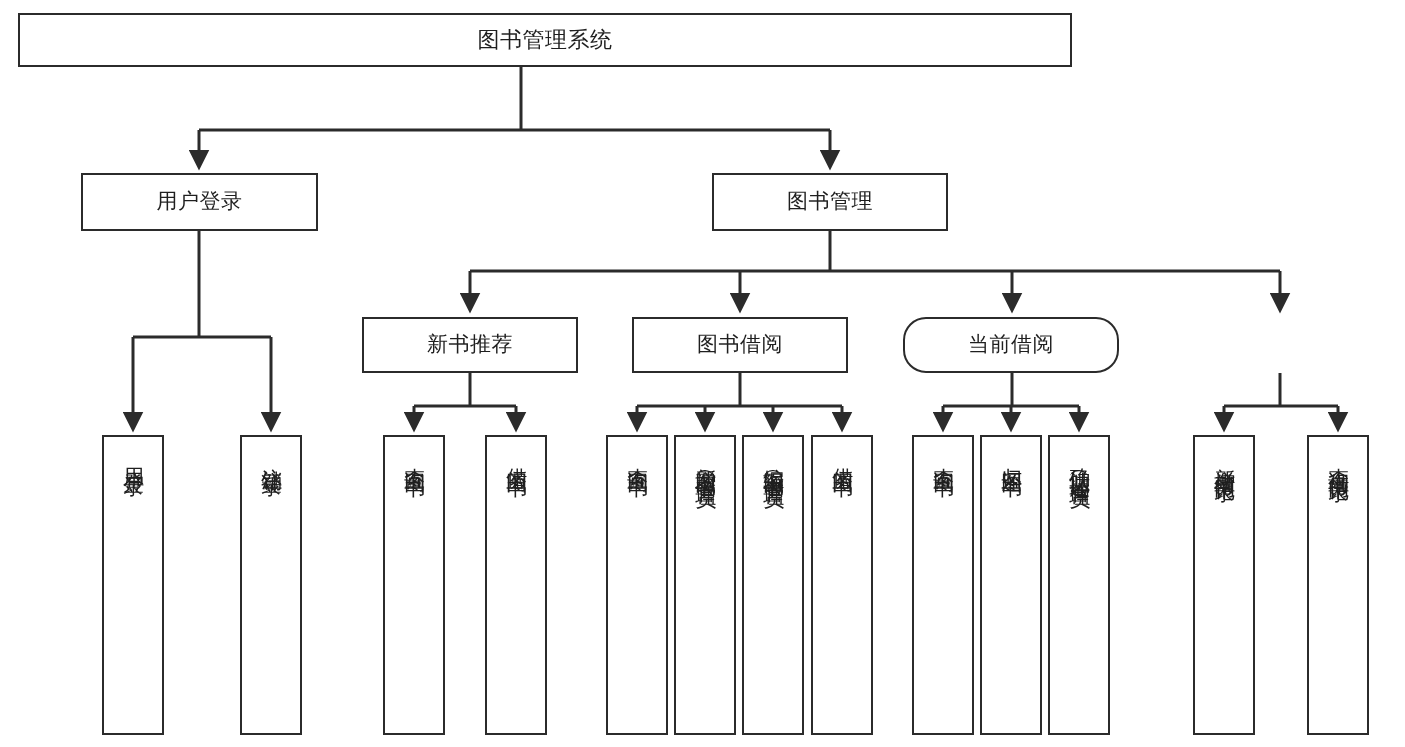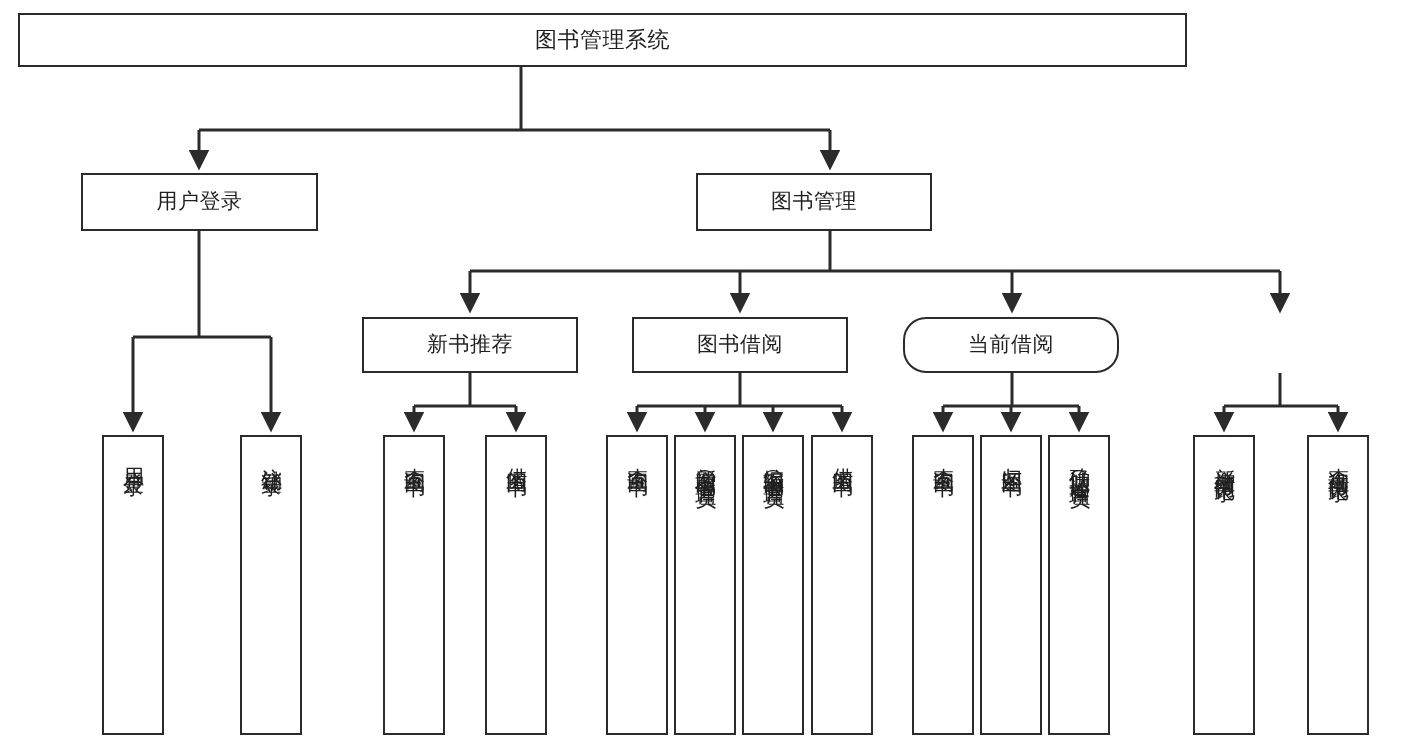--- a/index.html
+++ b/index.html
@@ -122,29 +122,29 @@
       <path d="M 1011 406 L 1011 422" marker-end="url(#arrow)"></path>
       <path d="M 1079 406 L 1079 422" marker-end="url(#arrow)"></path>
 
       <path d="M 1280 373 L 1280 406"></path>
       <path d="M 1224 406 L 1338 406"></path>
       <path d="M 1224 406 L 1224 422" marker-end="url(#arrow)"></path>
       <path d="M 1338 406 L 1338 422" marker-end="url(#arrow)"></path>
     </g>
   </svg>
 
-  <div class="node horiz root" style="left:18px; top:13px; width:1169px; height:54px;">
+  <div class="node horiz root" style="left:18px; top:13px; width:1054px; height:54px;">
     <span class="node-label">图书管理系统</span>
   </div>
 
   <div class="node horiz" style="left:81px; top:173px; width:237px; height:58px;">
     <span class="node-label">用户登录</span>
   </div>
 
-  <div class="node horiz" style="left:696px; top:173px; width:236px; height:58px;align-items:center;">
+  <div class="node horiz" style="left:712px; top:173px; width:236px; height:58px;align-items:center;">
     <span class="node-label">图书管理</span>
   </div>
 
   <div class="node horiz" style="left:362px; top:317px; width:216px; height:56px;">
     <span class="node-label">新书推荐</span>
   </div>
 
   <div class="node horiz" style="left:632px; top:317px; width:216px; height:56px;">
     <span class="node-label">图书借阅</span>
   </div>

